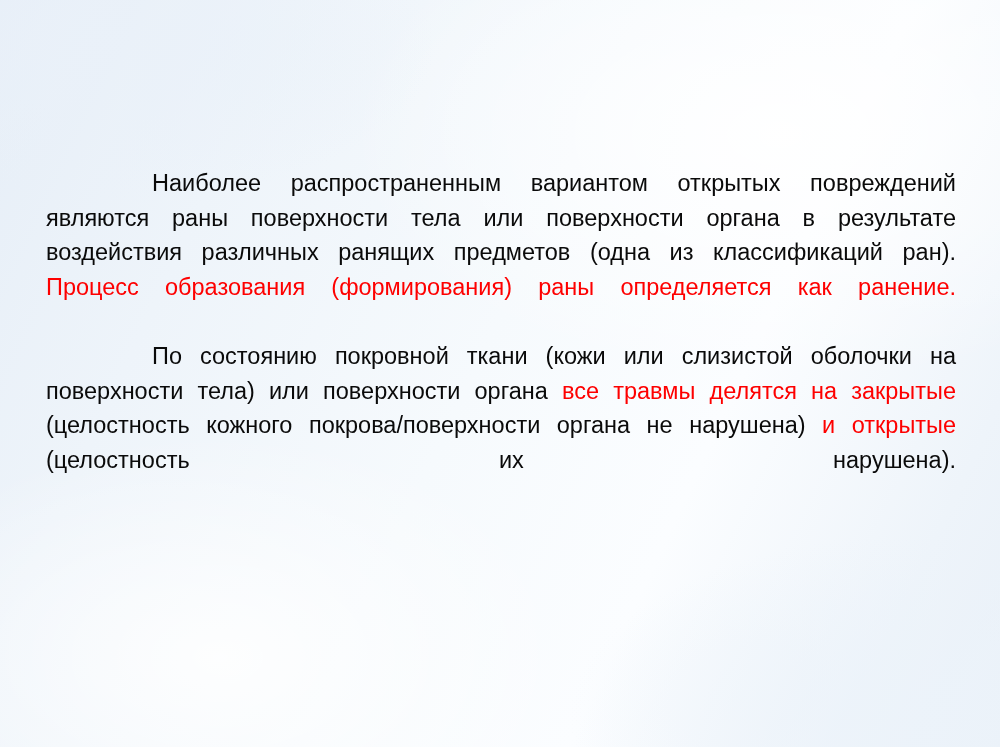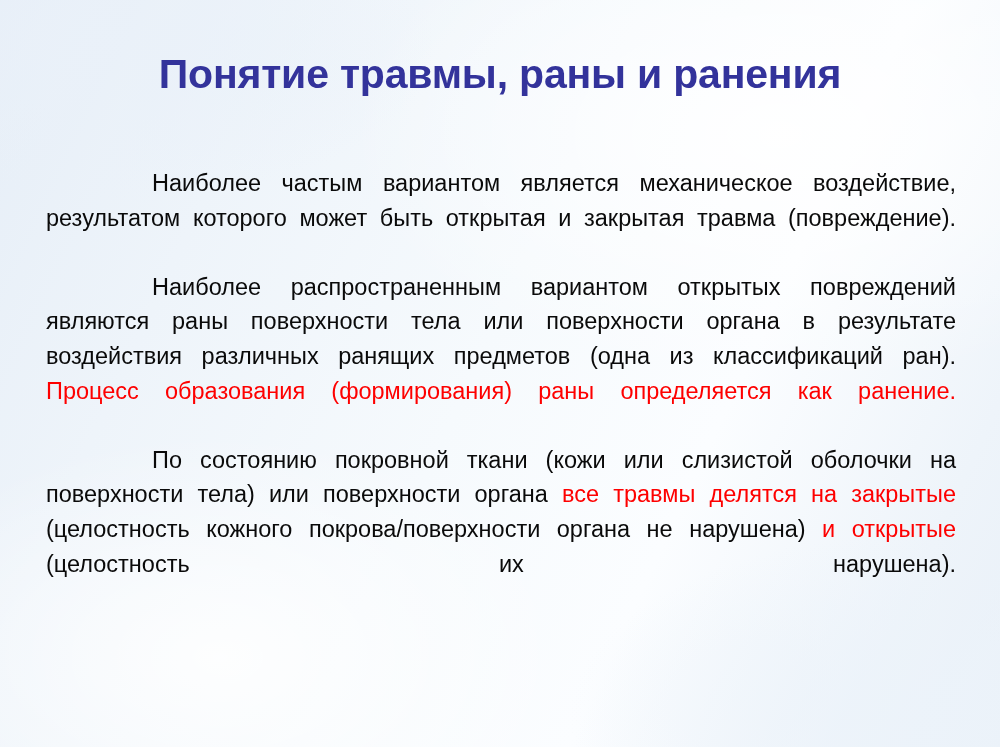--- a/index.html
+++ b/index.html
@@ -79,26 +79,22 @@
 
   .red {
     color: #fe0000;
   }
 </style>
 </head>
 <body>
 
 <div id="slide">
 
-  <div id="title">Понятие травмы, раны и ранения</div>
 
   <div id="body-text">
-    <p>
-      <span>Наиболее частым вариантом является механическое воздействие, результатом которого может быть открытая и закрытая травма (повреждение).</span>
-    </p>
     <p>
       <span>Наиболее распространенным вариантом открытых повреждений являются раны поверхности тела или поверхности органа в результате воздействия различных ранящих предметов (одна из классификаций ран). </span><span class="red">Процесс образования (формирования) раны определяется как ранение.</span>
     </p>
     <p>
       <span>По состоянию покровной ткани (кожи или слизистой оболочки на поверхности тела) или поверхности органа </span><span class="red">все травмы делятся на закрытые</span><span> (целостность кожного покрова/поверхности органа не нарушена)</span><span class="red"> и открытые</span><span> (целостность их нарушена).</span>
     </p>
   </div>
 
 </div>
 

